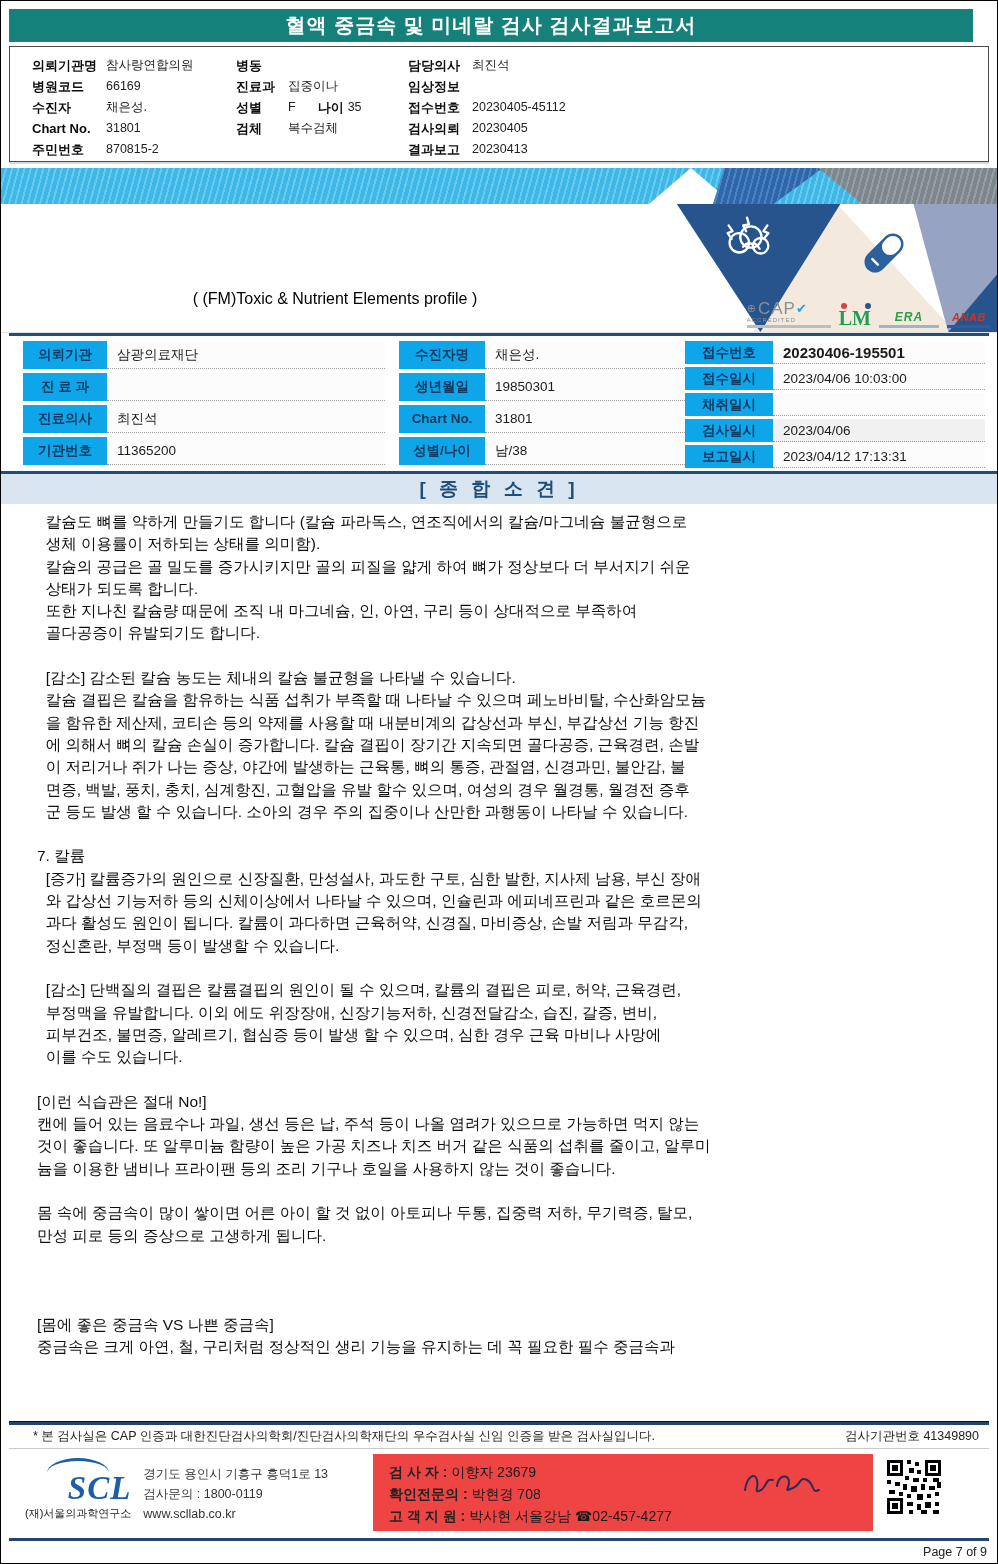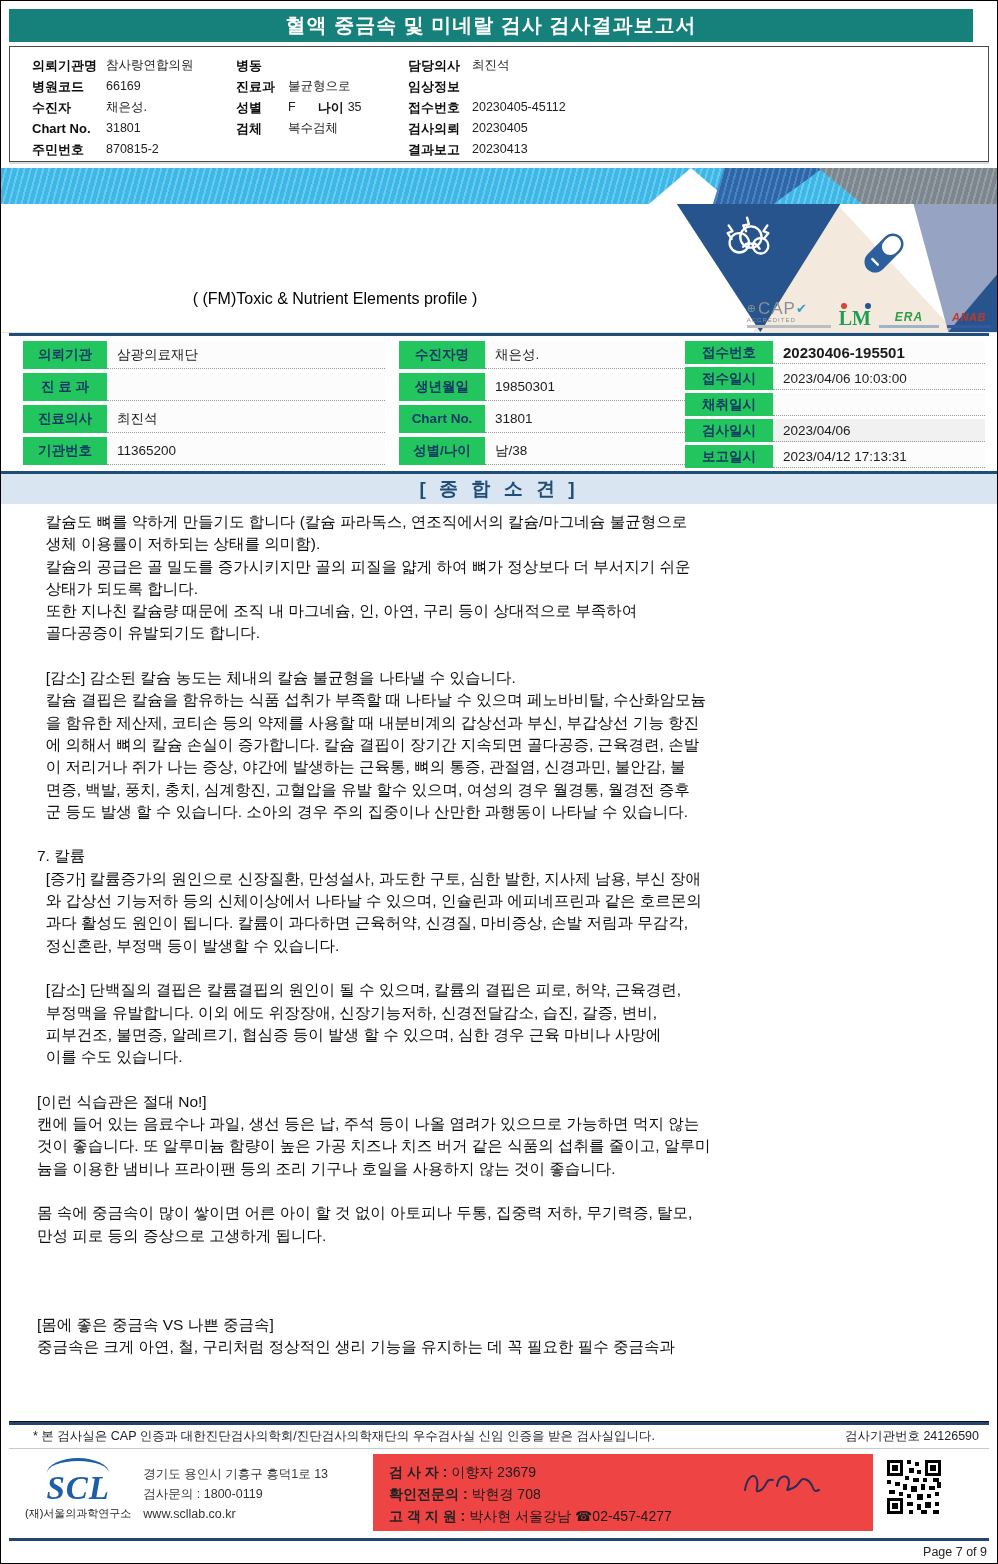--- a/index.html
+++ b/index.html
@@ -79,21 +79,21 @@
 
   
   .ptable{position:relative;height:132px;margin:3px 8px 0 8px;}
   .pcol{position:absolute;top:2px;}
   .pcol1{left:14px;width:362px;}
   .pcol2{left:390px;width:286px;}
   .pcol3{left:676px;width:300px;}
   .p-row{display:flex;margin-bottom:4px;}
   .pcol1 .p-row,.pcol2 .p-row{height:28px;line-height:28px;}
   .pcol3 .p-row{height:23px;line-height:23px;margin-bottom:3px;}
-  .p-label{background:#22c55e;color:#123a63;font-weight:bold;font-size:13.5px;text-align:center;flex:0 0 auto;}
+  .p-label{background:#0ea5e9;color:#123a63;font-weight:bold;font-size:13.5px;text-align:center;flex:0 0 auto;}
   .pcol1 .p-label{width:84px;}
   .pcol2 .p-label{width:86px;}
   .pcol3 .p-label{width:88px;}
   .p-value{flex:1;font-size:13.5px;color:#1b1b1b;padding-left:10px;border-bottom:1px dotted #9a9a9a;background:#fcfcfc;}
   .p-value.bold{font-weight:bold;font-size:15px;}
   .p-value.shade{background:#f1f1f1;}
 
   
   .summary-band{height:30px;line-height:30px;background:#D9E5F1;color:#1F4E79;text-align:center;
     font-size:19px;font-weight:bold;letter-spacing:4px;}
@@ -103,21 +103,21 @@
     white-space:pre-wrap;width:940px;}
 
   
   .footer{position:absolute;left:8px;right:8px;bottom:4px;}
   .f-topline{height:3px;background:#24466E;border-top:1px solid #111;}
   .cert-row{display:flex;justify-content:space-between;align-items:center;font-size:12.5px;color:#222;
     padding:3px 10px 3px 24px;border-bottom:1px solid #c9c9c9;}
   .cert-right{white-space:nowrap;}
   .f-main{display:flex;align-items:stretch;padding:5px 0 4px 0;}
   .scl-block{width:348px;display:flex;gap:12px;padding-left:16px;}
-  .scl-logo-wrap{text-align:center;padding-top:4px;}
+  .scl-logo-wrap{text-align:right;padding-top:4px;}
   .scl-arc{width:62px;height:12px;border-top:3px solid #1C5EA8;border-radius:50% 50% 0 0/100% 100% 0 0;margin:0 auto;}
   .scl-word{font-family:"Liberation Serif",serif;font-style:italic;font-weight:bold;font-size:33px;
     color:#1C5EA8;line-height:30px;letter-spacing:1px;}
   .scl-org{font-size:11px;color:#222;margin-top:3px;}
   .scl-addr{font-size:12.5px;color:#333;line-height:20px;padding-top:10px;}
   .staff-box{flex:1;background:#ef4444;margin-right:12px;padding:7px 16px 4px 16px;position:relative;}
   .staff-row{font-size:14px;line-height:22px;color:#1a1a1a;}
   .staff-label{display:inline-block;font-weight:bold;color:#222;}
   .sig-wrap{position:absolute;right:48px;top:12px;}
   .qr-wrap{width:58px;height:58px;margin-top:4px;margin-right:46px;}
@@ -154,21 +154,21 @@
           <span class="h-value">870815-2</span>
         </div>
     </div>
     <div class="hcol hcol2">
       <div class="h-row">
           <span class="h-label">병동</span>
           <span class="h-value"></span>
         </div>
       <div class="h-row">
           <span class="h-label">진료과</span>
-          <span class="h-value">불균형으로</span>
+          <span class="h-value">집중이나</span>
         </div>
       <div class="h-row">
           <span class="h-label">성별</span>
           <span class="h-value">F</span>
           <span class="h-label2">나이</span>
           <span class="h-value">35</span>
         </div>
       <div class="h-row">
           <span class="h-label">검체</span>
           <span class="h-value">복수검체</span>
@@ -363,21 +363,21 @@
 
 
 
 [몸에 좋은 중금속 VS 나쁜 중금속]
 중금속은 크게 아연, 철, 구리처럼 정상적인 생리 기능을 유지하는 데 꼭 필요한 필수 중금속과</div>
 
   <div class="footer">
     <div class="f-topline"></div>
     <div class="cert-row">
       <span>* 본 검사실은 CAP 인증과 대한진단검사의학회/진단검사의학재단의 우수검사실 신임 인증을 받은 검사실입니다.</span>
-      <span class="cert-right">검사기관번호  24126590</span>
+      <span class="cert-right">검사기관번호  41349890</span>
     </div>
     <div class="f-main">
       <div class="scl-block">
         <div class="scl-logo-wrap">
           <div class="scl-arc"></div>
           <div class="scl-word">SCL</div>
           <div class="scl-org">(재)서울의과학연구소</div>
         </div>
         <div class="scl-addr">
           <div>경기도 용인시 기흥구 흥덕1로 13</div>

